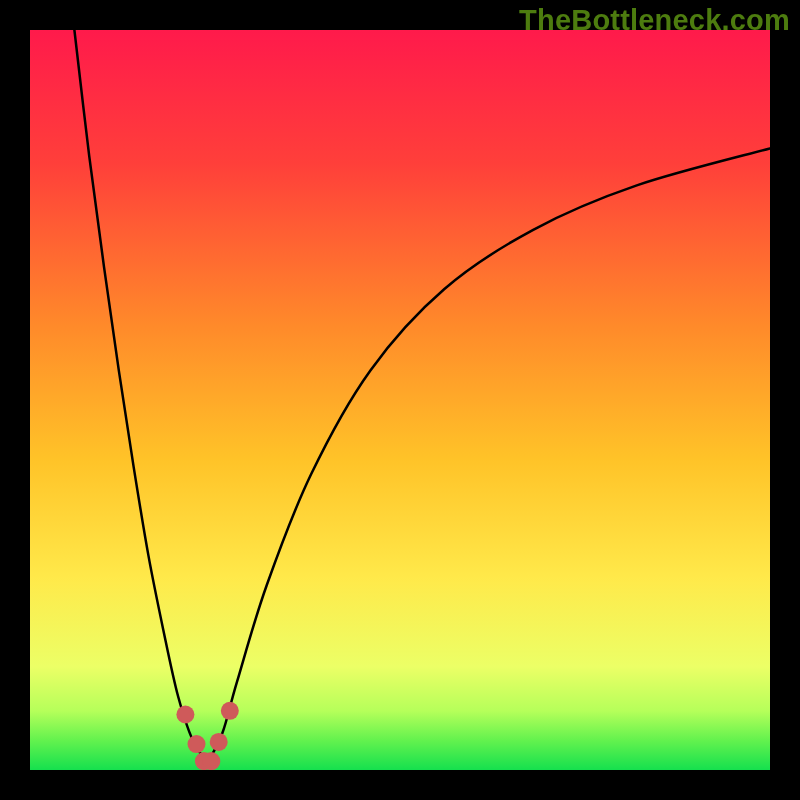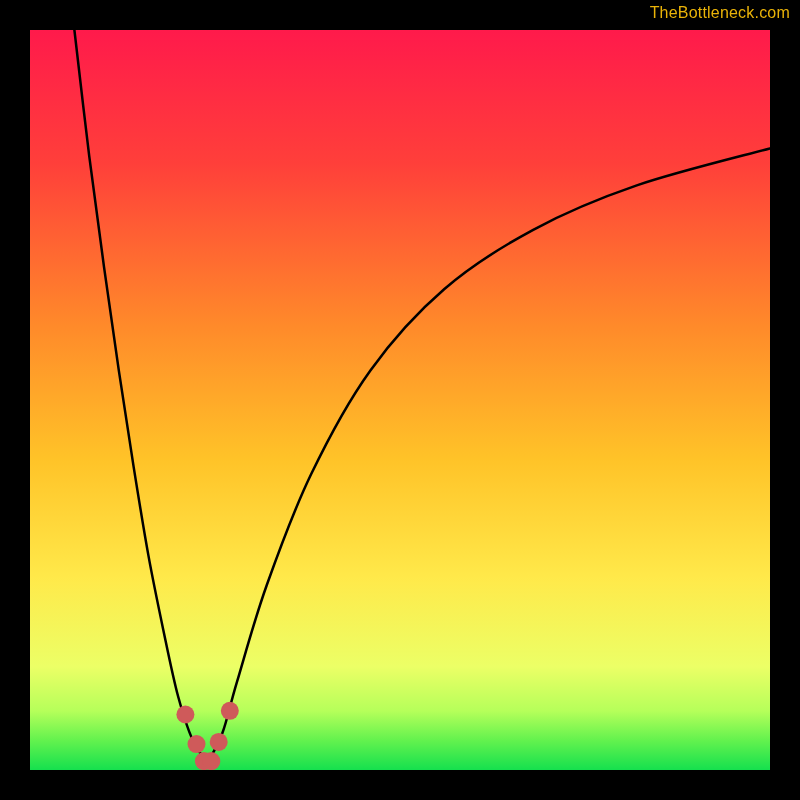--- a/index.html
+++ b/index.html
@@ -22,23 +22,23 @@
     left: 30px;
     top: 30px;
     width: 740px;
     height: 740px;
     overflow: hidden;
   }
   .watermark {
     position: absolute;
     top: 4px;
     right: 10px;
-    color: #eab308;
-    font-size: 16px;
-    font-weight: 400;
+    color: #4d7c0f;
+    font-size: 29px;
+    font-weight: 700;
     letter-spacing: 0.2px;
     user-select: none;
   }
   svg { display: block; }
 </style>
 </head>
 <body>
 
 <div class="frame">
 

